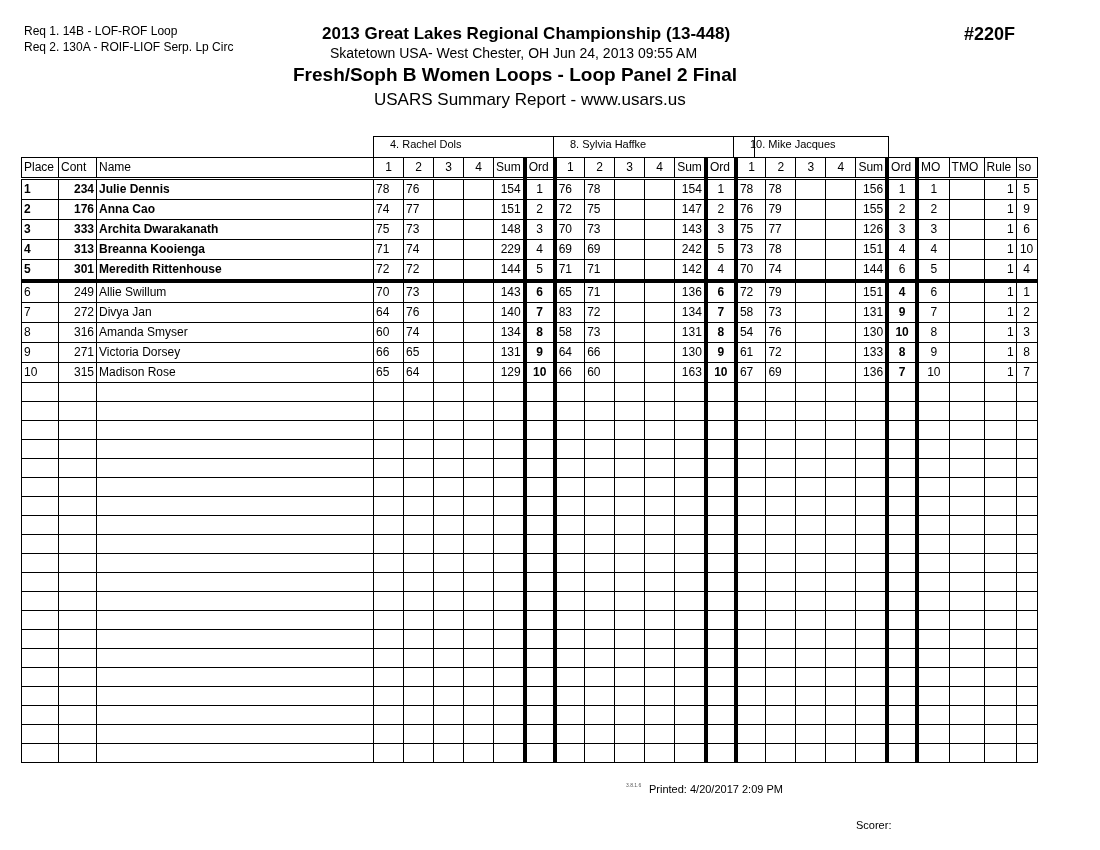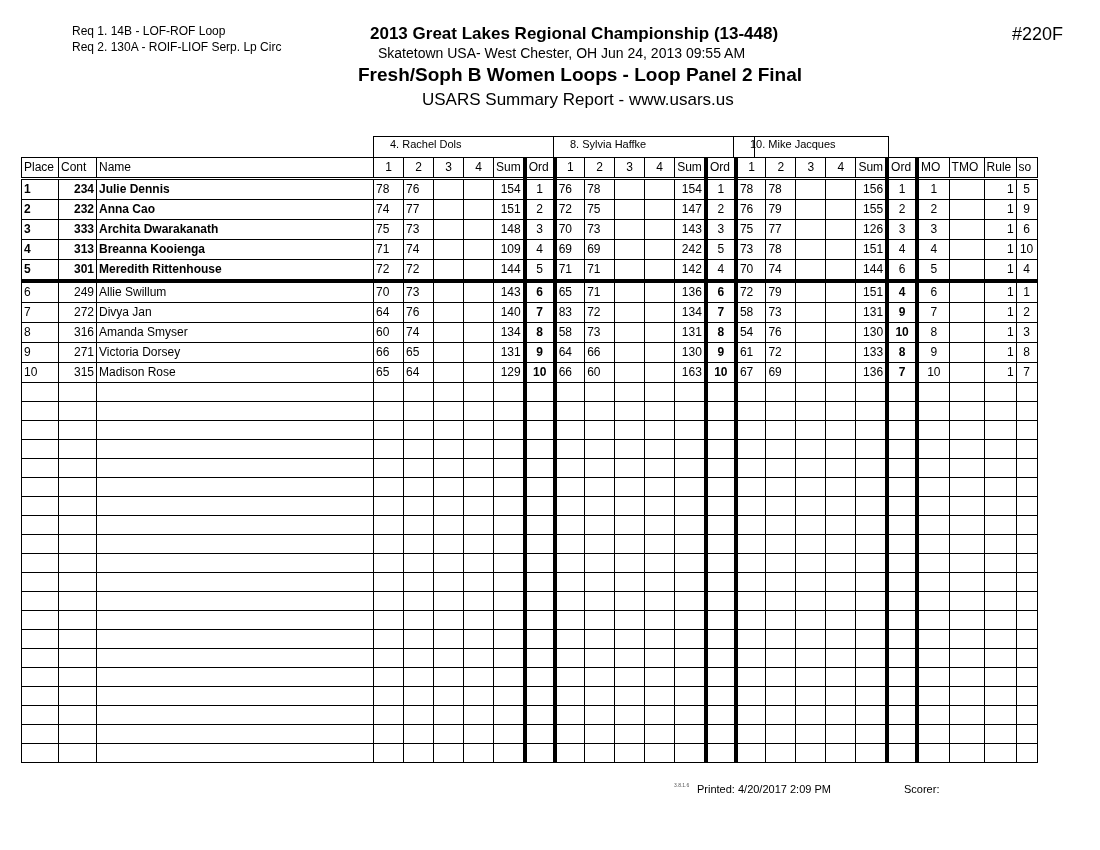--- a/index.html
+++ b/index.html
@@ -1,23 +1,23 @@
 <!DOCTYPE html>
 <html><head>
 <meta charset="utf-8">
 <style>
   html, body { margin:0; padding:0; background:#ffffff; }
   body { width:1100px; height:850px; position:relative; overflow:hidden; font-family:"Liberation Sans", sans-serif; color:#000; }
-  .abs { position:absolute; white-space:nowrap;margin-left:48px; }
+  .abs { position:absolute; white-space:nowrap; }
   .req { font-size:12px; line-height:15px; left:24px; }
   .title { font-weight:bold; font-size:17px; }
   .sub { font-size:14px; }
   .event { font-weight:bold; font-size:19px; }
   .report { font-size:17px; }
-  .code { font-weight:normal; font-size:18px; }
+  .code { font-weight:bold; font-size:18px; }
   table.grid { position:absolute; left:21px; top:157px; border-collapse:collapse; table-layout:fixed; }
   table.grid td { border:1px solid #000; height:19px; padding:0 2px; font-size:12px; line-height:19px; overflow:hidden; white-space:nowrap; box-sizing:border-box; }
   table.grid tr.hdr td { font-size:12px; text-align:left; }
   table.grid tr.hdr td.c { text-align:center; }
   table.grid tr.hdr td { border-bottom:3px double #000; }
   .bold { font-weight:bold; }
   .r { text-align:right; }
   .c { text-align:center; }
   .thickL { border-left:4px solid #000 !important; }
   tr.top5 td { font-weight:normal; }
@@ -28,21 +28,21 @@
   .ver { font-size:5px; color:#555; }
 </style>
 </head>
 <body>
 
 <div class="abs req" style="top:24px;">Req  1.  14B - LOF-ROF Loop</div>
 <div class="abs req" style="top:40px;">Req  2.  130A - ROIF-LIOF Serp. Lp Circ</div>
 
 <div class="abs title" style="left:322px; top:24px;">2013 Great Lakes Regional Championship (13-448)</div>
 <div class="abs sub" style="left:330px; top:45px;">Skatetown USA- West Chester, OH  Jun 24, 2013  09:55 AM</div>
-<div class="abs event" style="left:310px; top:64px;">Fresh/Soph B Women Loops - Loop Panel 2 Final</div>
+<div class="abs event" style="left:293px; top:64px;">Fresh/Soph B Women Loops - Loop Panel 2 Final</div>
 <div class="abs report" style="left:374px; top:90px;">USARS Summary Report - www.usars.us</div>
 <div class="abs code" style="left:964px; top:24px;">#220F</div>
 
 <div class="judgebox" style="left:373px; width:181px;"><span>4.  Rachel  Dols</span></div>
 <div class="judgebox" style="left:553px; width:202px;"><span>8.  Sylvia  Haffke</span></div>
 <div class="judgebox" style="left:733px; width:156px;"><span>10.  Mike Jacques</span></div>
 
 <table class="grid" id="grid">
   <colgroup>
     <col style="width:37px">
@@ -121,21 +121,21 @@
         <td></td>
         <td class="r">156</td>
         <td class="c bold thickL">1</td>
         <td class="c thickL">1</td>
         <td class="c"></td>
         <td class="r">1</td>
         <td class="c">5</td>
       </tr>
       <tr class="top5">
         <td class="pl">2</td>
-        <td class="r ct">232</td>
+        <td class="r ct">176</td>
         <td class="nm">Anna Cao</td>
         <td>74</td>
         <td>77</td>
         <td></td>
         <td></td>
         <td class="r">151</td>
         <td class="c bold thickL">2</td>
         <td class="thickL">72</td>
         <td>75</td>
         <td></td>
@@ -181,21 +181,21 @@
         <td class="c">6</td>
       </tr>
       <tr class="top5">
         <td class="pl">4</td>
         <td class="r ct">313</td>
         <td class="nm">Breanna Kooienga</td>
         <td>71</td>
         <td>74</td>
         <td></td>
         <td></td>
-        <td class="r">109</td>
+        <td class="r">229</td>
         <td class="c bold thickL">4</td>
         <td class="thickL">69</td>
         <td>69</td>
         <td></td>
         <td></td>
         <td class="r">242</td>
         <td class="c bold thickL">5</td>
         <td class="thickL">73</td>
         <td>78</td>
         <td></td>
@@ -907,13 +907,13 @@
         <td class="thickL"></td>
         <td></td>
         <td></td>
         <td></td>
       </tr>
     </tbody>
 </table>
 
 <div class="abs ver" style="left:626px; top:782px;">3.8.1.6</div>
 <div class="abs footer" style="left:649px; top:783px;">Printed:  4/20/2017  2:09 PM</div>
-<div class="abs footer" style="left:856px; top:783px;">Scorer:</div>
+<div class="abs footer" style="left:856px; top:819px;">Scorer:</div>
 
 </body></html>

